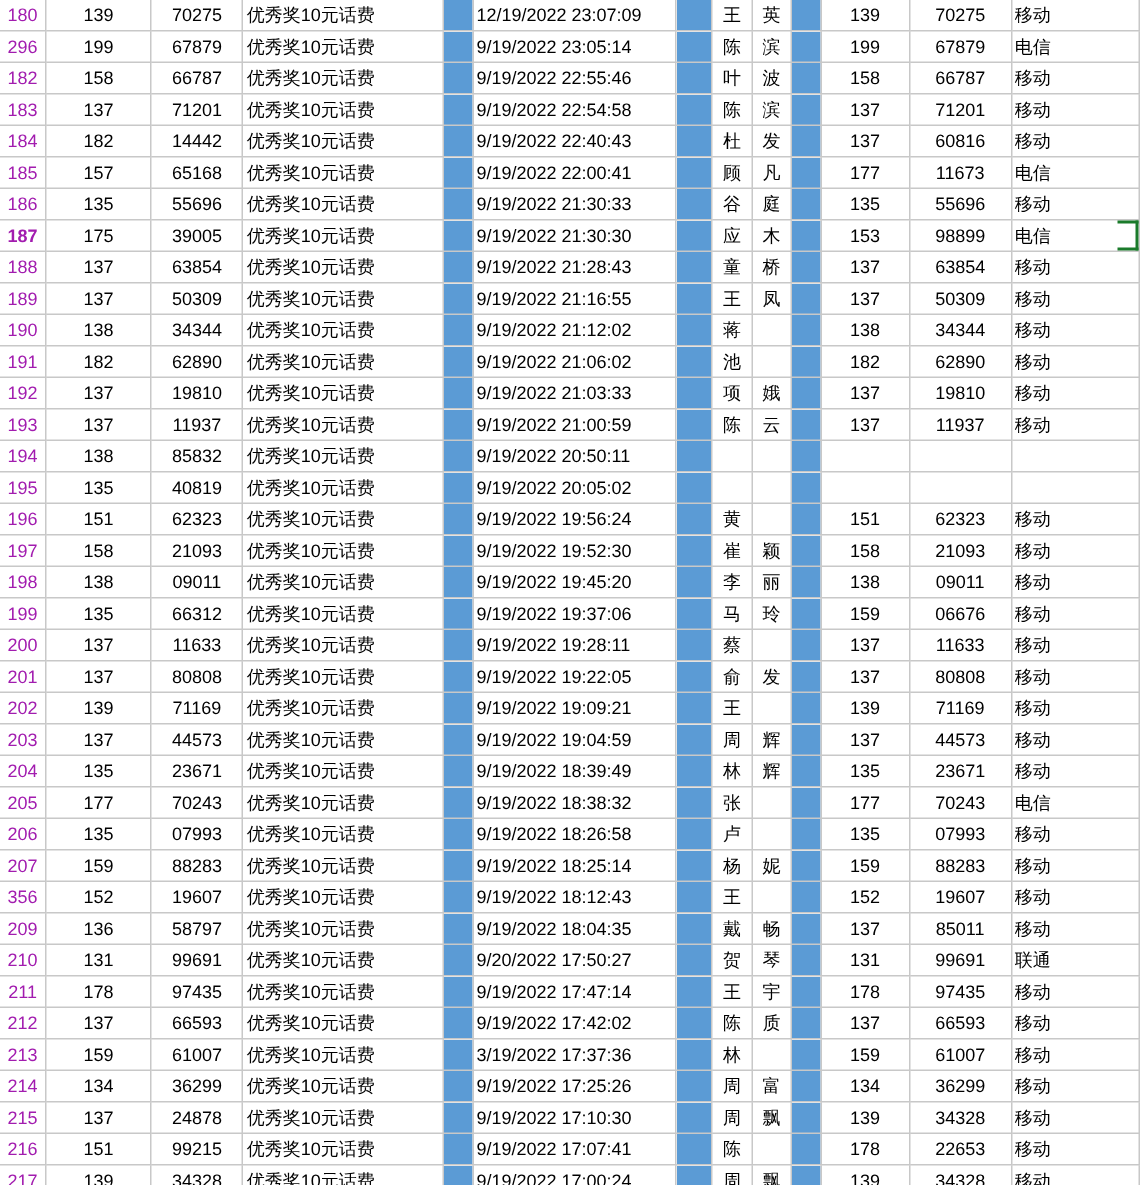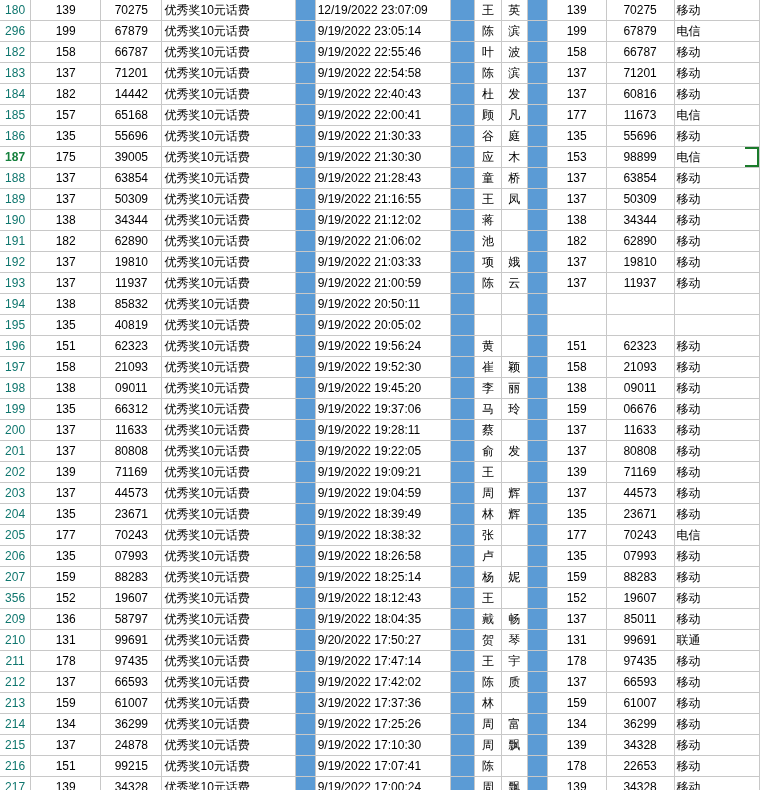--- a/index.html
+++ b/index.html
@@ -42,26 +42,26 @@
   col.c-g      { width: 24px; }
   col.c-h      { width: 24px; }
   col.c-i      { width: 18px; }
   col.c-j      { width: 54px; }
   col.c-k      { width: 62px; }
   col.c-l      { width: 78px; }
 
   td.rowhdr {
     background: #ffffff;
     text-align: center;
-    color: #0f766e;
+    color: #a21caf;
     font-size: 11px;
     border-right: 1px solid #a9a9a9;
   }
   td.rowhdr.sel {
-    color: #15803d;
+    color: #a21caf;
     font-weight: bold;
   }
   td.num      { text-align: center; }
   td.txt      { text-align: left; }
   td.ctr      { text-align: center; }
   td.sel-band { background: #5b9bd5; border-right: 1px solid #5b9bd5; }
 
   .selmark {
     position: absolute;
     right: 1px;

